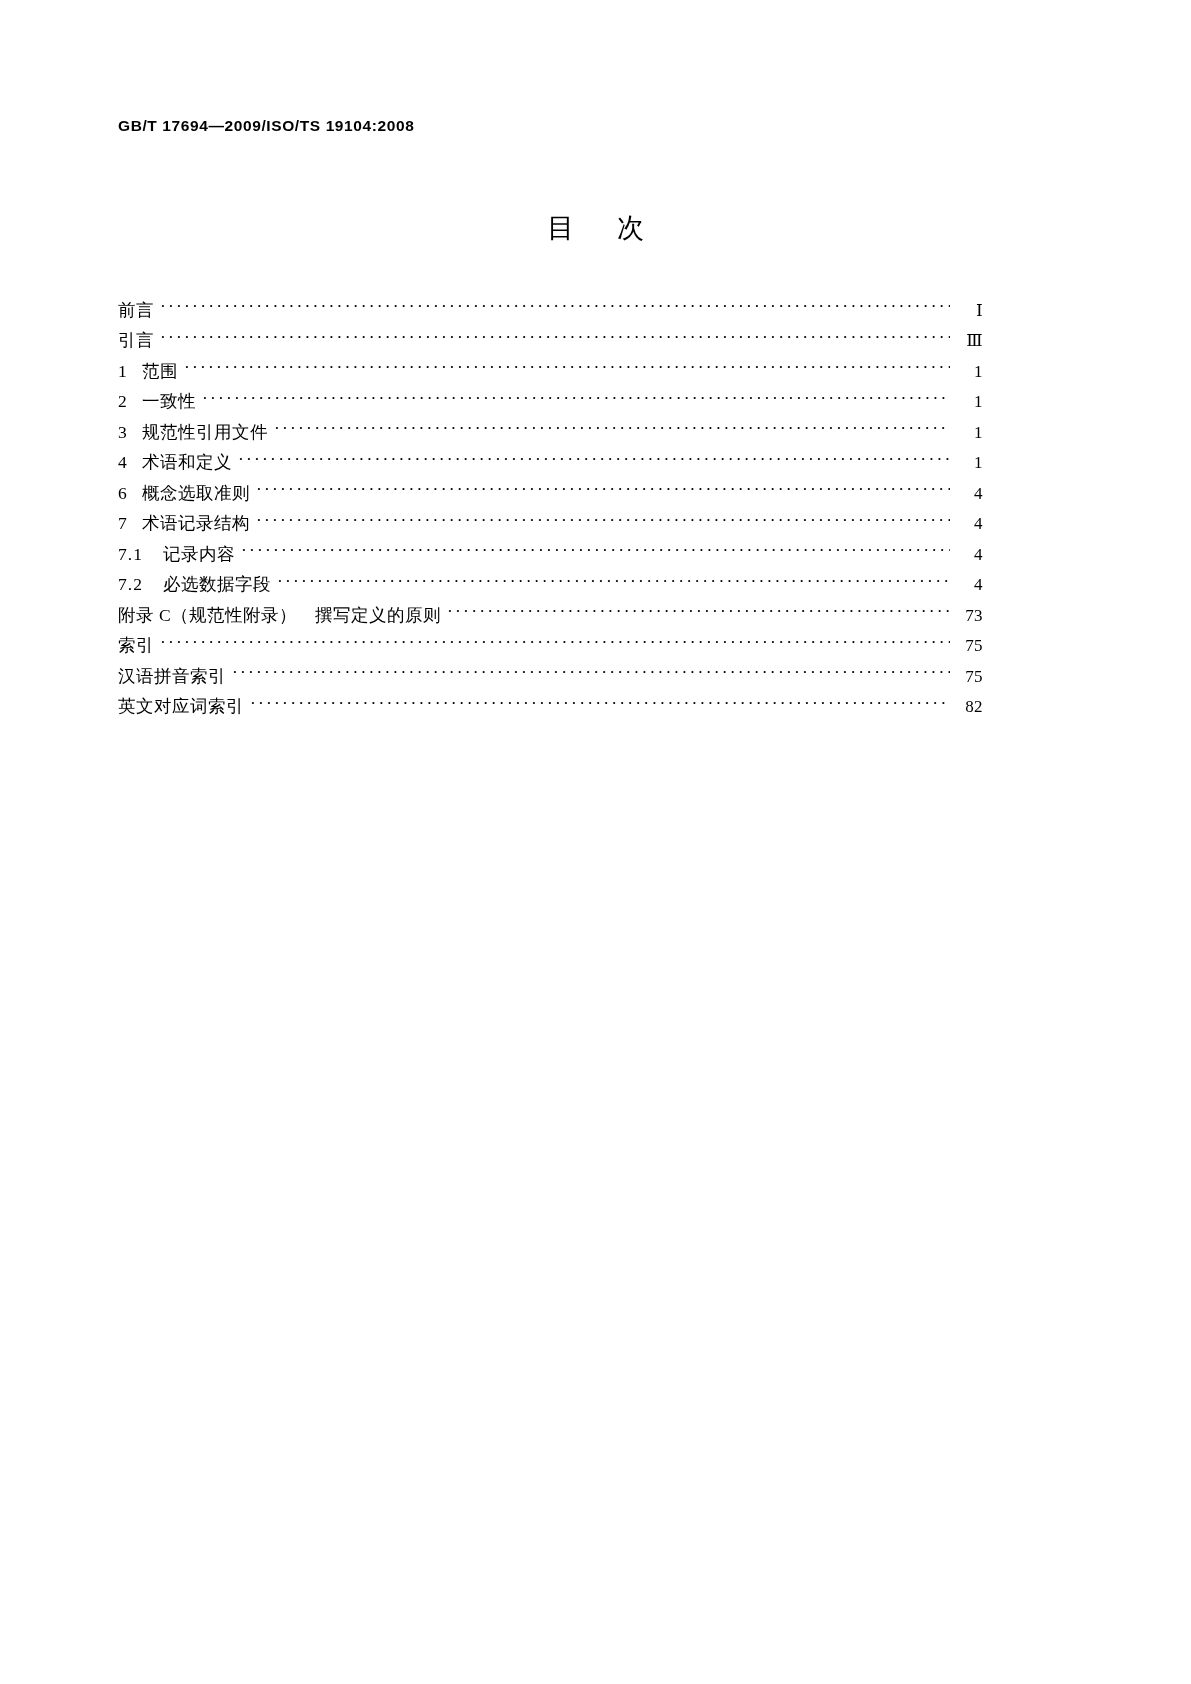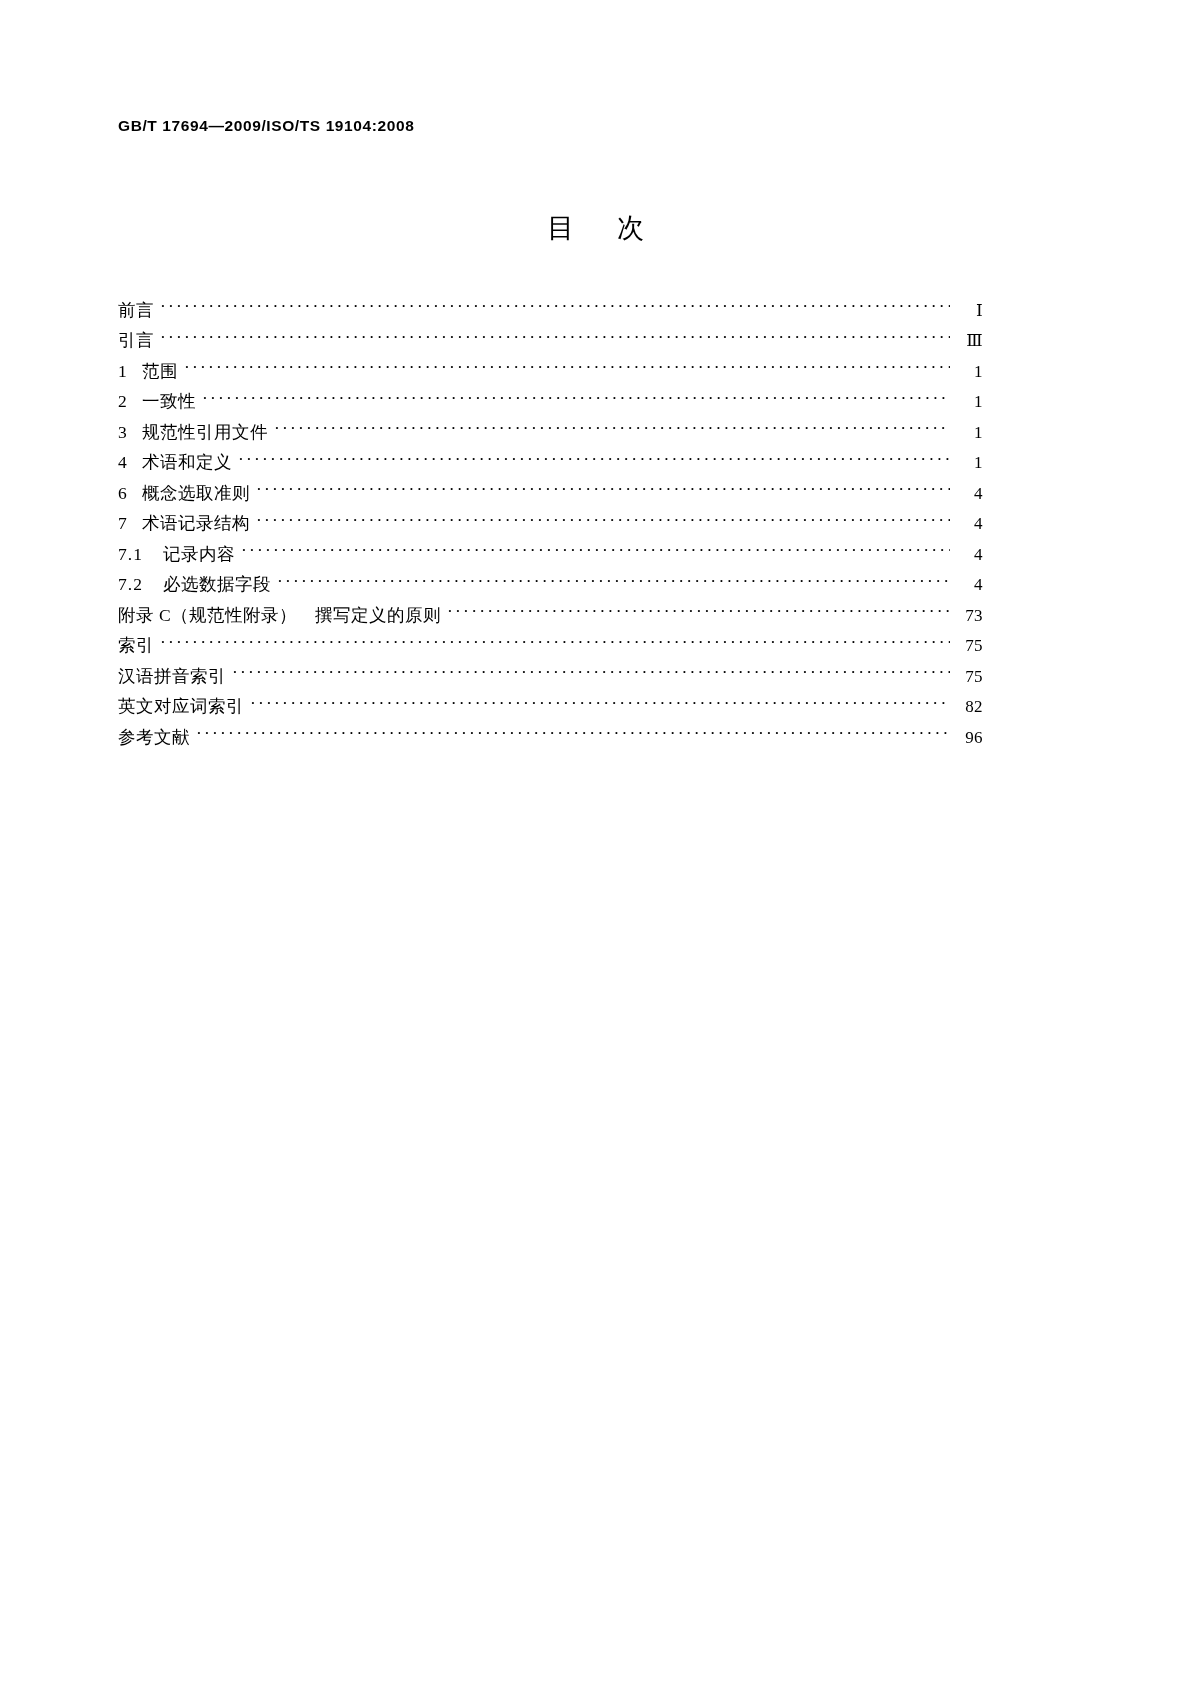--- a/index.html
+++ b/index.html
@@ -170,20 +170,15 @@
       <div class="toc-row">
         <span class="toc-label"><span>汉语拼音索引</span></span>
         <span class="toc-dots"></span>
         <span class="toc-page">75</span>
       </div>
       <div class="toc-row">
         <span class="toc-label"><span>英文对应词索引</span></span>
         <span class="toc-dots"></span>
         <span class="toc-page">82</span>
       </div>
-      <div class="toc-row">
-        <span class="toc-label"><span>参考文献</span></span>
-        <span class="toc-dots"></span>
-        <span class="toc-page">96</span>
-      </div>
     </div>
 
 </div>
 
 </body></html>

